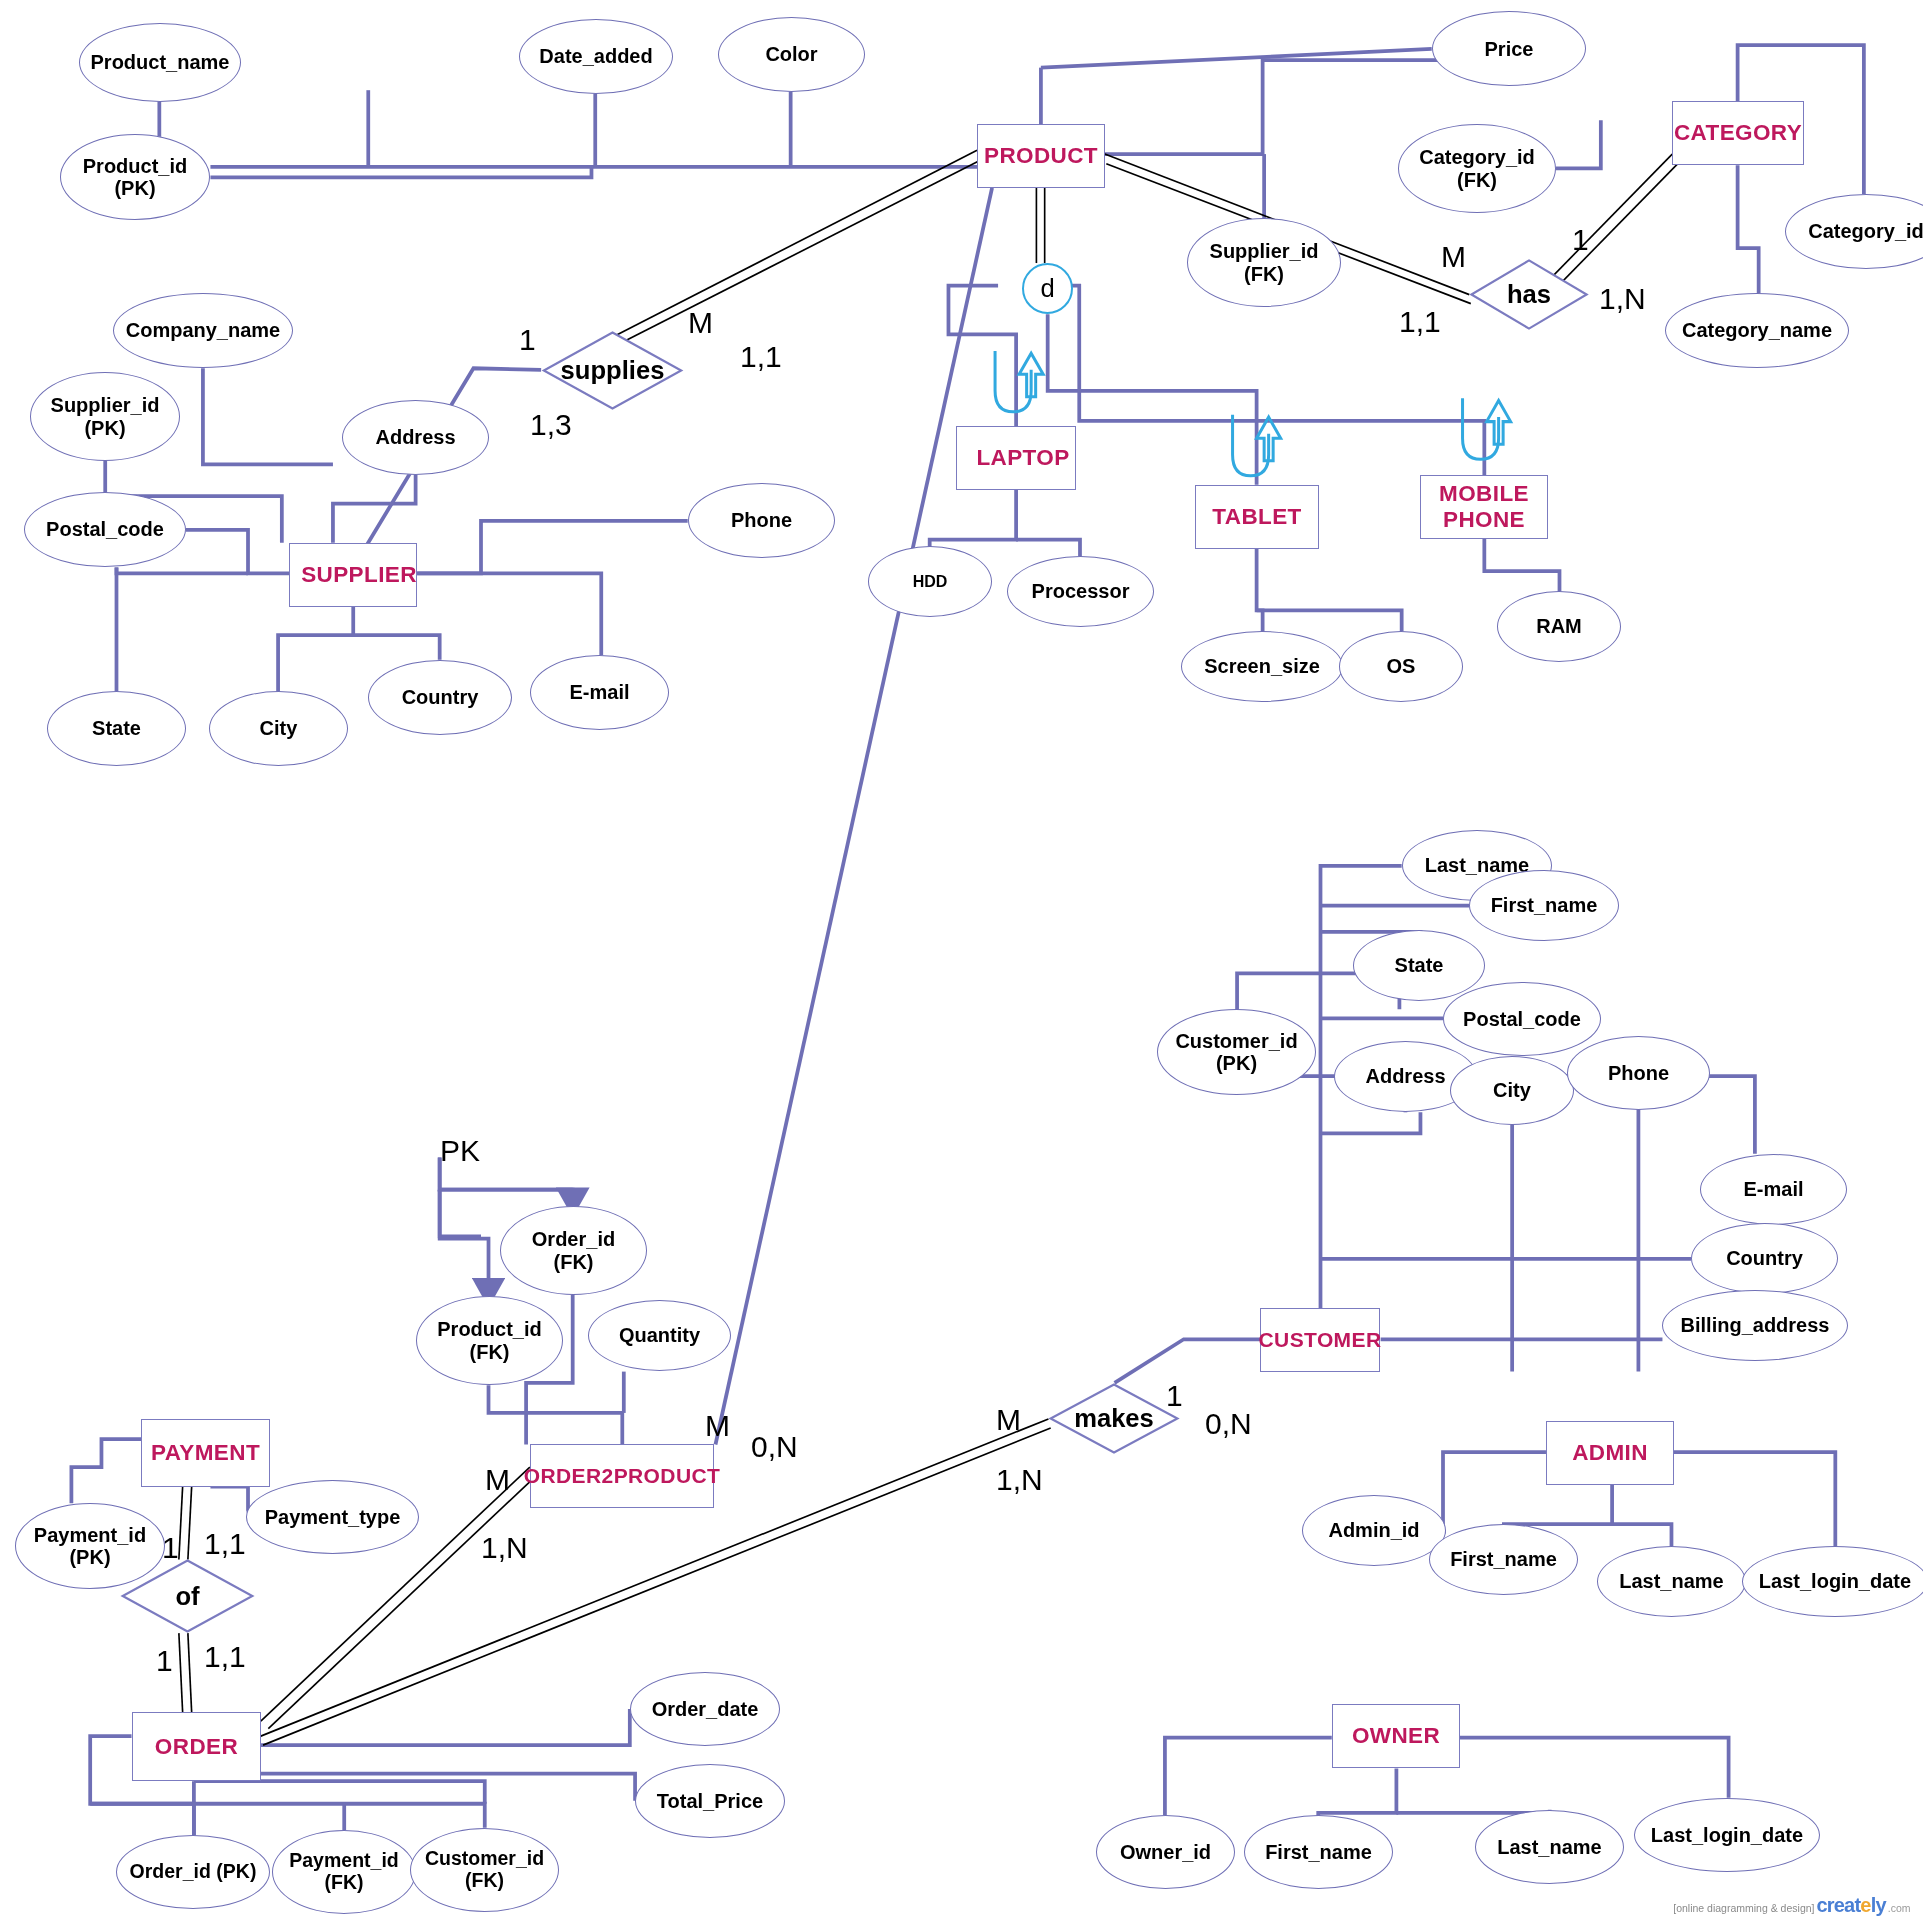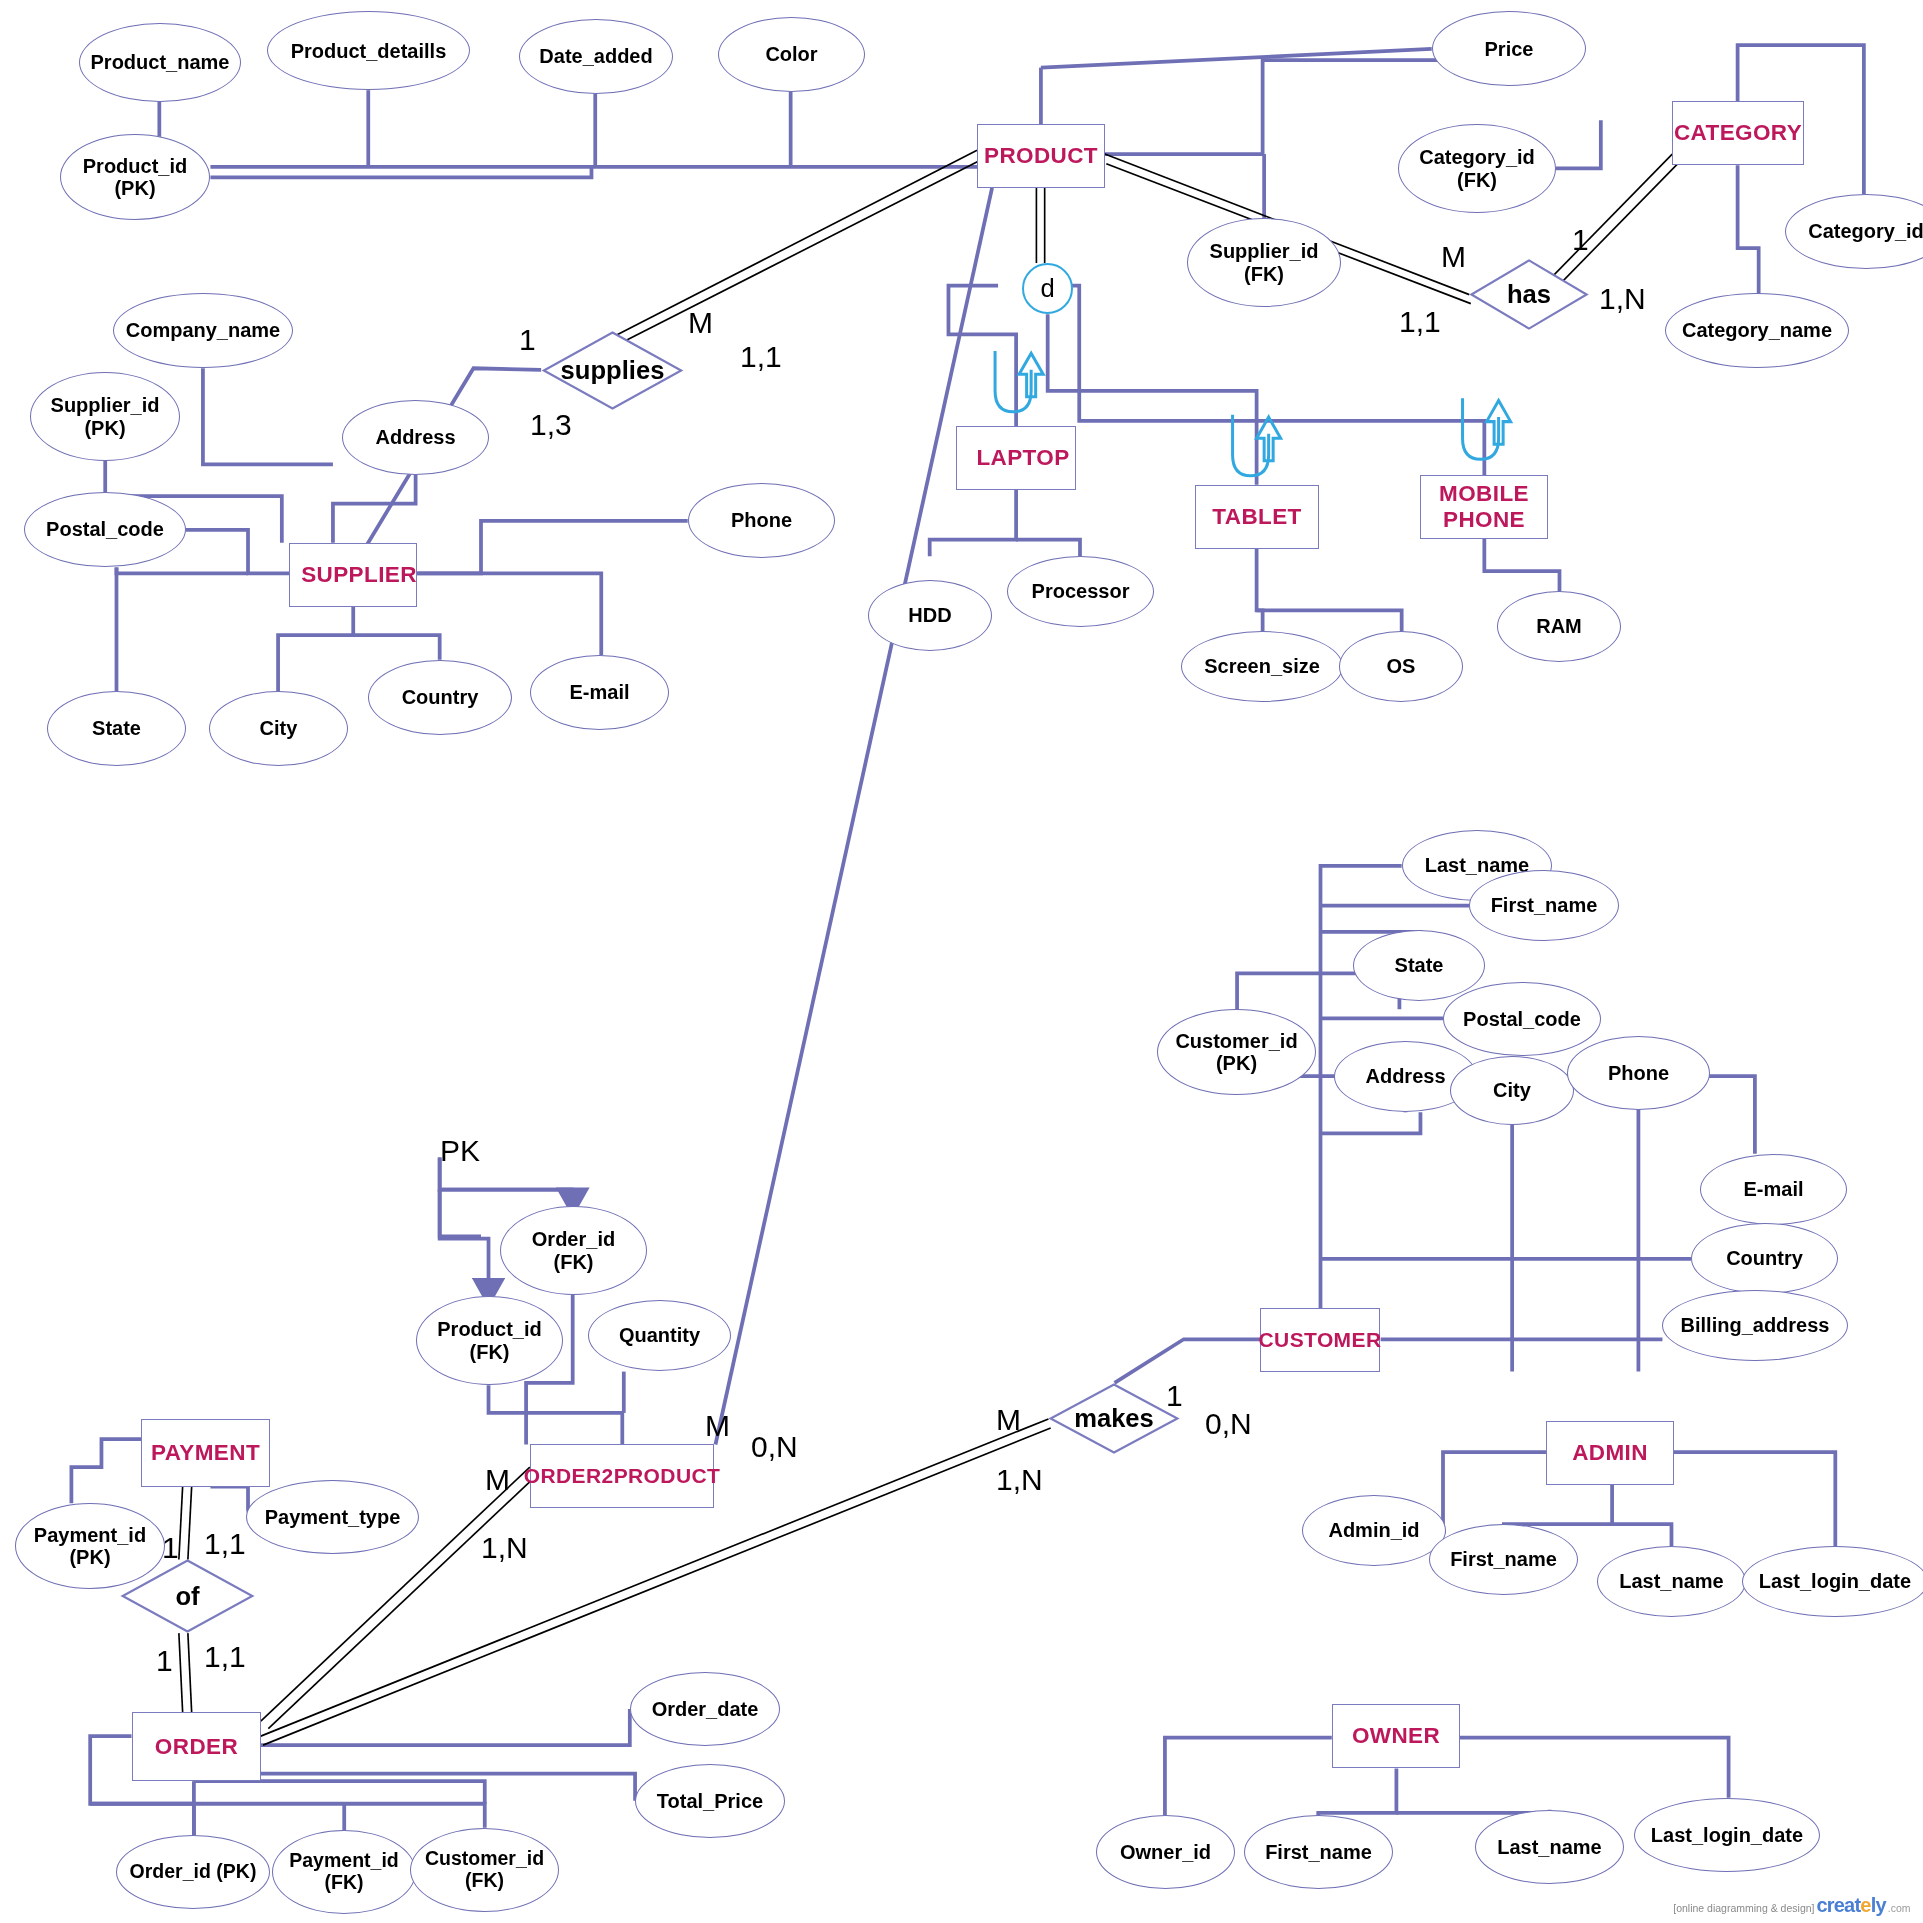--- a/index.html
+++ b/index.html
@@ -203,21 +203,20 @@
   <div class="node rel" style="left:120px;top:1559px;width:135px;height:74px;font-size:25.6px;">
     <svg class="dia" viewBox="0 0 100 100" preserveAspectRatio="none">
         <polygon points="50,2 98,50 50,98 2,50" fill="#fff" stroke="#7b7bc0" stroke-width="2.2" vector-effect="non-scaling-stroke"></polygon>
       </svg>
     <span>of</span>
   </div>
 
   <div class="node dcircle" style="left:1022px;top:263px;width:51px;height:51px;font-size:25.6px;">d</div>
 
   <div class="node ellipse" style="left:79px;top:22.5px;width:162px;height:79px;font-size:20px;white-space:pre-line;">Product_name</div>
-  <div class="node ellipse" style="left:267px;top:11.3px;width:203px;height:79px;font-size:20px;white-space:pre-line;">Product_detaills</div>
   <div class="node ellipse" style="left:519px;top:19px;width:154px;height:75px;font-size:20px;white-space:pre-line;">Date_added</div>
   <div class="node ellipse" style="left:718px;top:16.5px;width:147px;height:75px;font-size:20px;white-space:pre-line;">Color</div>
   <div class="node ellipse" style="left:1432px;top:11.3px;width:154px;height:75px;font-size:20px;white-space:pre-line;">Price</div>
   <div class="node ellipse" style="left:60px;top:134px;width:150px;height:86px;font-size:20px;white-space:pre-line;">Product_id
 (PK)</div>
   <div class="node ellipse" style="left:1398px;top:124px;width:158px;height:89px;font-size:20px;white-space:pre-line;">Category_id
 (FK)</div>
   <div class="node ellipse" style="left:1187px;top:218px;width:154px;height:89px;font-size:20px;white-space:pre-line;">Supplier_id
 (FK)</div>
   <div class="node ellipse" style="left:1785px;top:194px;width:162px;height:75px;font-size:20px;white-space:pre-line;">Category_id</div>
@@ -225,21 +224,21 @@
   <div class="node ellipse" style="left:113px;top:293px;width:180px;height:75px;font-size:20px;white-space:pre-line;">Company_name</div>
   <div class="node ellipse" style="left:30px;top:372px;width:150px;height:89px;font-size:20px;white-space:pre-line;">Supplier_id
 (PK)</div>
   <div class="node ellipse" style="left:342px;top:400px;width:147px;height:75px;font-size:20px;white-space:pre-line;">Address</div>
   <div class="node ellipse" style="left:24px;top:492px;width:162px;height:75px;font-size:20px;white-space:pre-line;">Postal_code</div>
   <div class="node ellipse" style="left:688px;top:483px;width:147px;height:75px;font-size:20px;white-space:pre-line;">Phone</div>
   <div class="node ellipse" style="left:47px;top:691px;width:139px;height:75px;font-size:20px;white-space:pre-line;">State</div>
   <div class="node ellipse" style="left:209px;top:691px;width:139px;height:75px;font-size:20px;white-space:pre-line;">City</div>
   <div class="node ellipse" style="left:368px;top:660px;width:144px;height:75px;font-size:20px;white-space:pre-line;">Country</div>
   <div class="node ellipse" style="left:530px;top:655px;width:139px;height:75px;font-size:20px;white-space:pre-line;">E-mail</div>
-  <div class="node ellipse" style="left:868px;top:580px;width:124px;height:71px;font-size:20px;white-space:pre-line;">HDD</div>
+  <div class="node ellipse" style="left:868px;top:546px;width:124px;height:71px;font-size:16px;white-space:pre-line;">HDD</div>
   <div class="node ellipse" style="left:1007px;top:556px;width:147px;height:71px;font-size:20px;white-space:pre-line;">Processor</div>
   <div class="node ellipse" style="left:1181px;top:631px;width:162px;height:71px;font-size:20px;white-space:pre-line;">Screen_size</div>
   <div class="node ellipse" style="left:1339px;top:631px;width:124px;height:71px;font-size:20px;white-space:pre-line;">OS</div>
   <div class="node ellipse" style="left:1497px;top:591px;width:124px;height:71px;font-size:20px;white-space:pre-line;">RAM</div>
   <div class="node ellipse" style="left:1402px;top:830px;width:150px;height:71px;font-size:20px;white-space:pre-line;">Last_name</div>
   <div class="node ellipse" style="left:1469px;top:870px;width:150px;height:71px;font-size:20px;white-space:pre-line;">First_name</div>
   <div class="node ellipse" style="left:1353px;top:930px;width:132px;height:71px;font-size:20px;white-space:pre-line;">State</div>
   <div class="node ellipse" style="left:1443px;top:982px;width:158px;height:74px;font-size:20px;white-space:pre-line;">Postal_code</div>
   <div class="node ellipse" style="left:1157px;top:1009px;width:159px;height:86px;font-size:20px;white-space:pre-line;">Customer_id
 (PK)</div>

